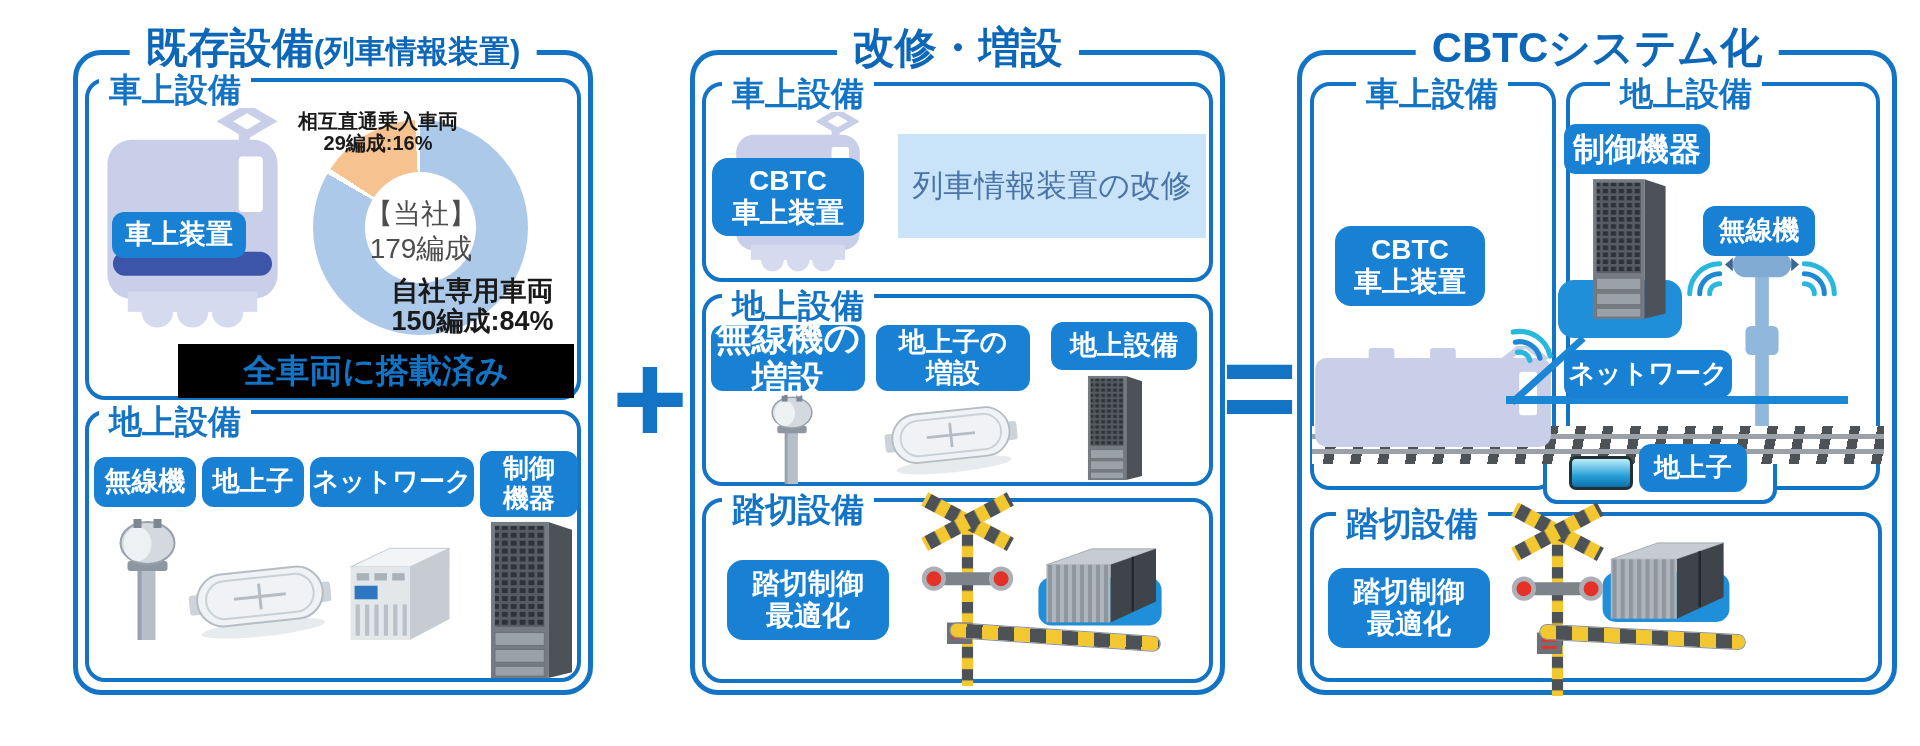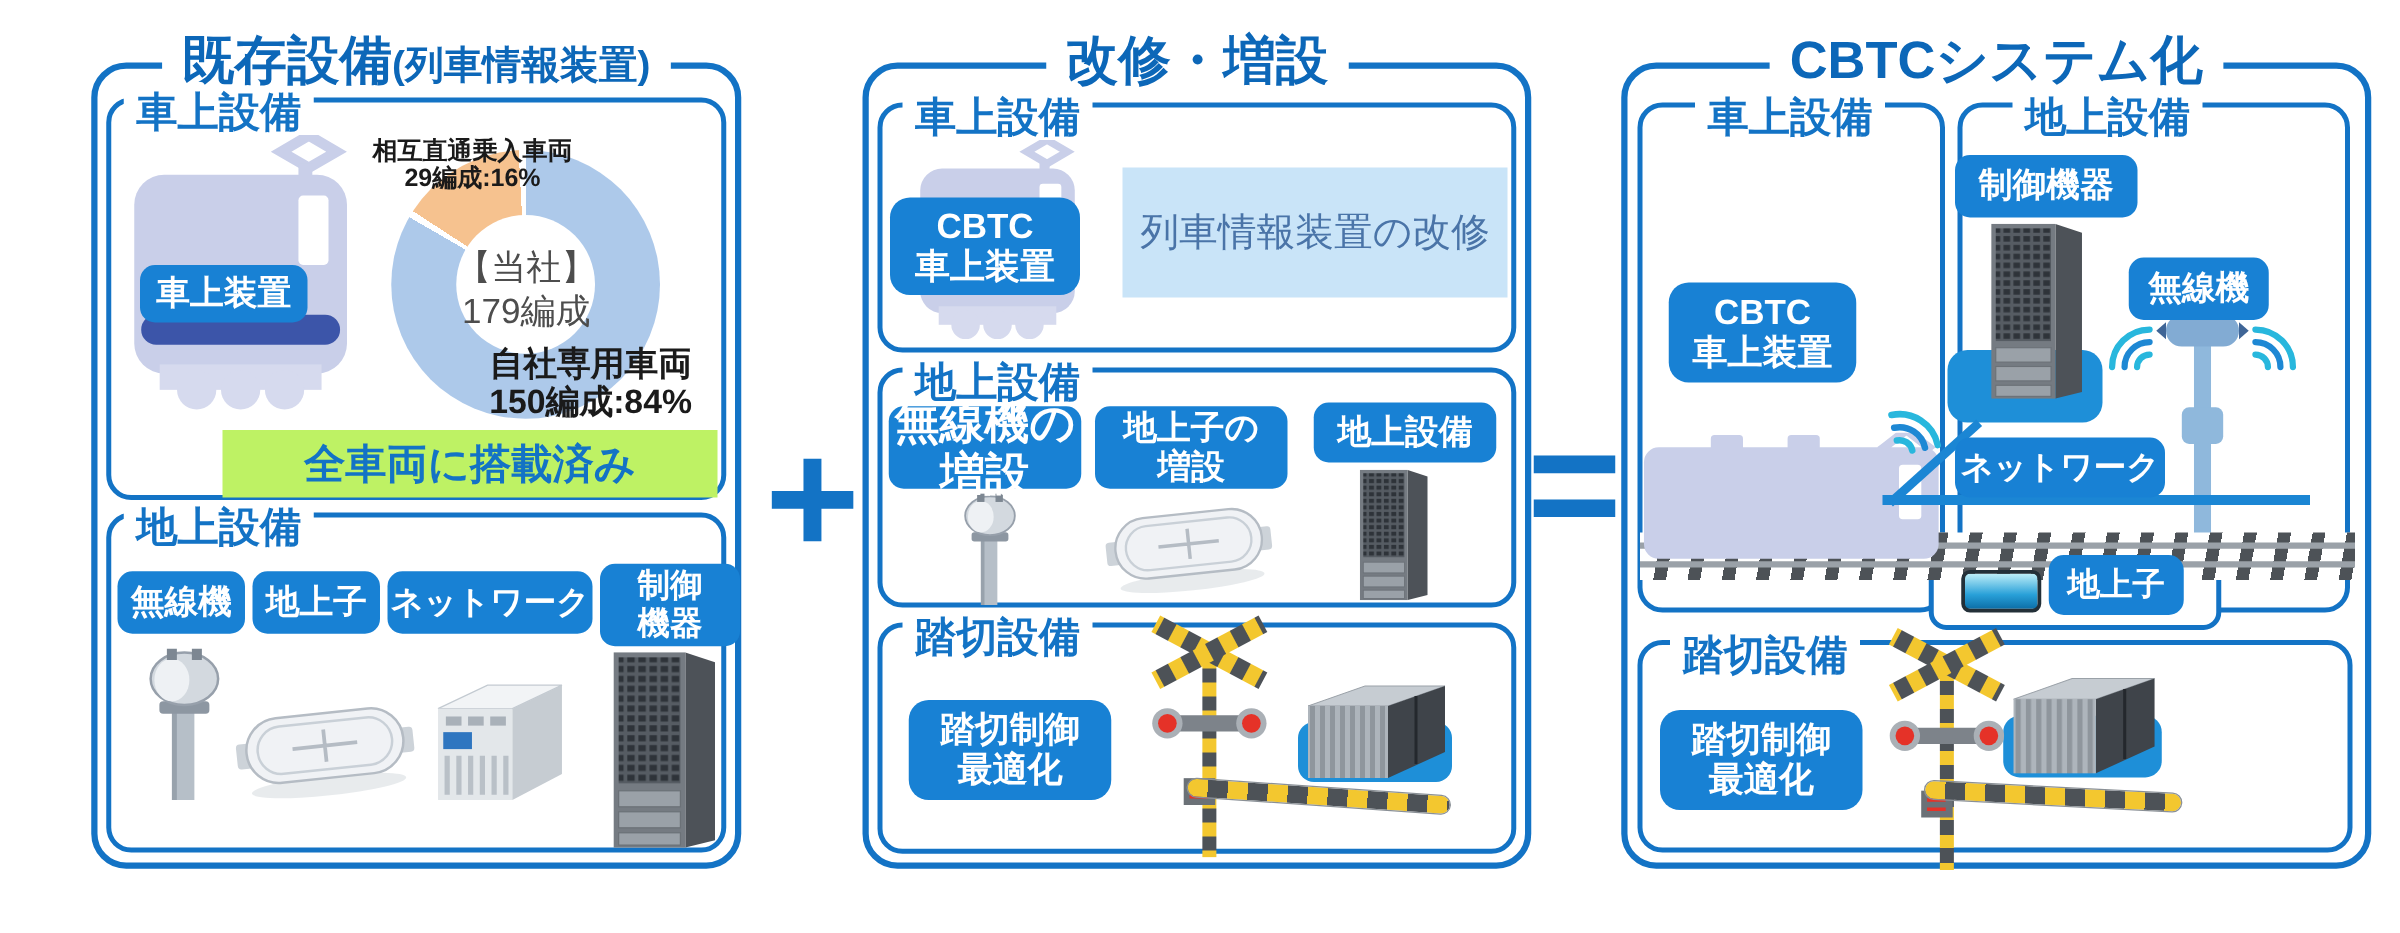--- a/index.html
+++ b/index.html
@@ -12,21 +12,21 @@
   .panel-title .sub { font-size:31px; }
   .section { position:absolute; border:4px solid #1373c5; border-radius:20px; background:transparent; z-index:1; }
   .section-label { position:absolute; top:-24px; background:#fff; padding:0 10px;
     color:#1373c5; font-size:33px; font-weight:bold; white-space:nowrap; line-height:1.2; z-index:6;margin-top:12px; }
   .badge { position:absolute; background:#1881d4; color:#fff; font-weight:bold;
     display:flex; align-items:center; justify-content:center; text-align:center;
     border-radius:12px; white-space:pre-line; line-height:1.15; z-index:5; }
   .badge.round { border-radius:16px; }
   .note-box { position:absolute; background:#c9e4f8; color:#4a74a8; display:flex;
     align-items:center; justify-content:center; text-align:center; z-index:4; }
-  .band { position:absolute; background:#bef264; color:#1373c5; font-weight:bold;
+  .band { position:absolute; background:#000000; color:#1373c5; font-weight:bold;
     display:flex; align-items:center; justify-content:center; z-index:4; }
   .op { position:absolute; color:#1373c5; font-weight:bold; font-size:130px; line-height:1; z-index:6; }
   .chart-label { position:absolute; color:#1a1a1a; font-weight:bold; text-align:center;
     white-space:pre-line; line-height:1.12; z-index:5; }
   .donut { position:absolute; border-radius:50%; z-index:2;
     background:conic-gradient(from 0deg,#adc9ea 0deg 300deg,#fff 300deg 303deg,#f6c28f 303deg 357deg,#fff 357deg 360deg); }
   .donut-hole { position:absolute; border-radius:50%; background:#fff; z-index:3; }
   .center-label { position:absolute; color:#4d4d4d; text-align:center; white-space:pre-line;
     line-height:1.25; z-index:4; }
   .icon { position:absolute; z-index:2; }
@@ -201,21 +201,21 @@
 29編成:16%</div>
 <div class="center-label" style="left:353px;top:196px;width:136px;font-size:28px">【当社】
 179編成</div>
 <div class="chart-label" style="left:385px;top:276px;width:175px;font-size:27px">自社専用車両
 150編成:84%</div>
 <div class="band" style="left:178px;top:344px;width:396px;height:54px;font-size:33px">全車両に搭載済み</div>
 
 <div class="badge" style="left:94px;top:457px;width:102px;height:50px;font-size:27px">無線機</div>
 <div class="badge" style="left:202px;top:457px;width:102px;height:50px;font-size:27px">地上子</div>
 <div class="badge" style="left:310px;top:457px;width:164px;height:50px;font-size:26px">ネットワーク</div>
-<div class="badge" style="left:480px;top:451px;width:112px;height:66px;font-size:26px">制御
+<div class="badge" style="left:480px;top:451px;width:98px;height:66px;font-size:26px">制御
 機器</div>
 
 <div class="icon" style="left:105px;top:515px;width:85px;height:125px">
   <svg width="100%" height="100%">
       <use href="#sym-antenna"></use>
     </svg>
 </div>
 <div class="icon" style="left:185px;top:550px;width:150px;height:95px">
   <svg width="100%" height="100%">
       <use href="#sym-transponder"></use>
@@ -317,21 +317,21 @@
   <svg width="100%" height="100%">
       <use href="#sym-trainside"></use>
     </svg>
 </div>
 <div class="icon" style="left:1502px;top:316px;width:62px;height:52px;z-index:5;transform:rotate(-12deg)">
   <svg width="100%" height="100%">
       <use href="#sym-wifi"></use>
     </svg>
 </div>
 
-<div class="badge" style="left:1564px;top:124px;width:146px;height:50px;font-size:27px">制御機器</div>
+<div class="badge" style="left:1564px;top:124px;width:146px;height:50px;font-size:32px">制御機器</div>
 <div class="blue-base" style="left:1558px;top:280px;width:124px;height:58px"></div>
 <div class="icon" style="left:1586px;top:170px;width:84px;height:158px;z-index:3">
   <svg width="100%" height="100%">
       <use href="#sym-server"></use>
     </svg>
 </div>
 <div class="badge" style="left:1703px;top:206px;width:112px;height:50px;font-size:27px">無線機</div>
 <div class="icon" style="left:1722px;top:248px;width:80px;height:185px;z-index:2">
   <svg width="100%" height="100%">
       <use href="#sym-blueantenna"></use>

